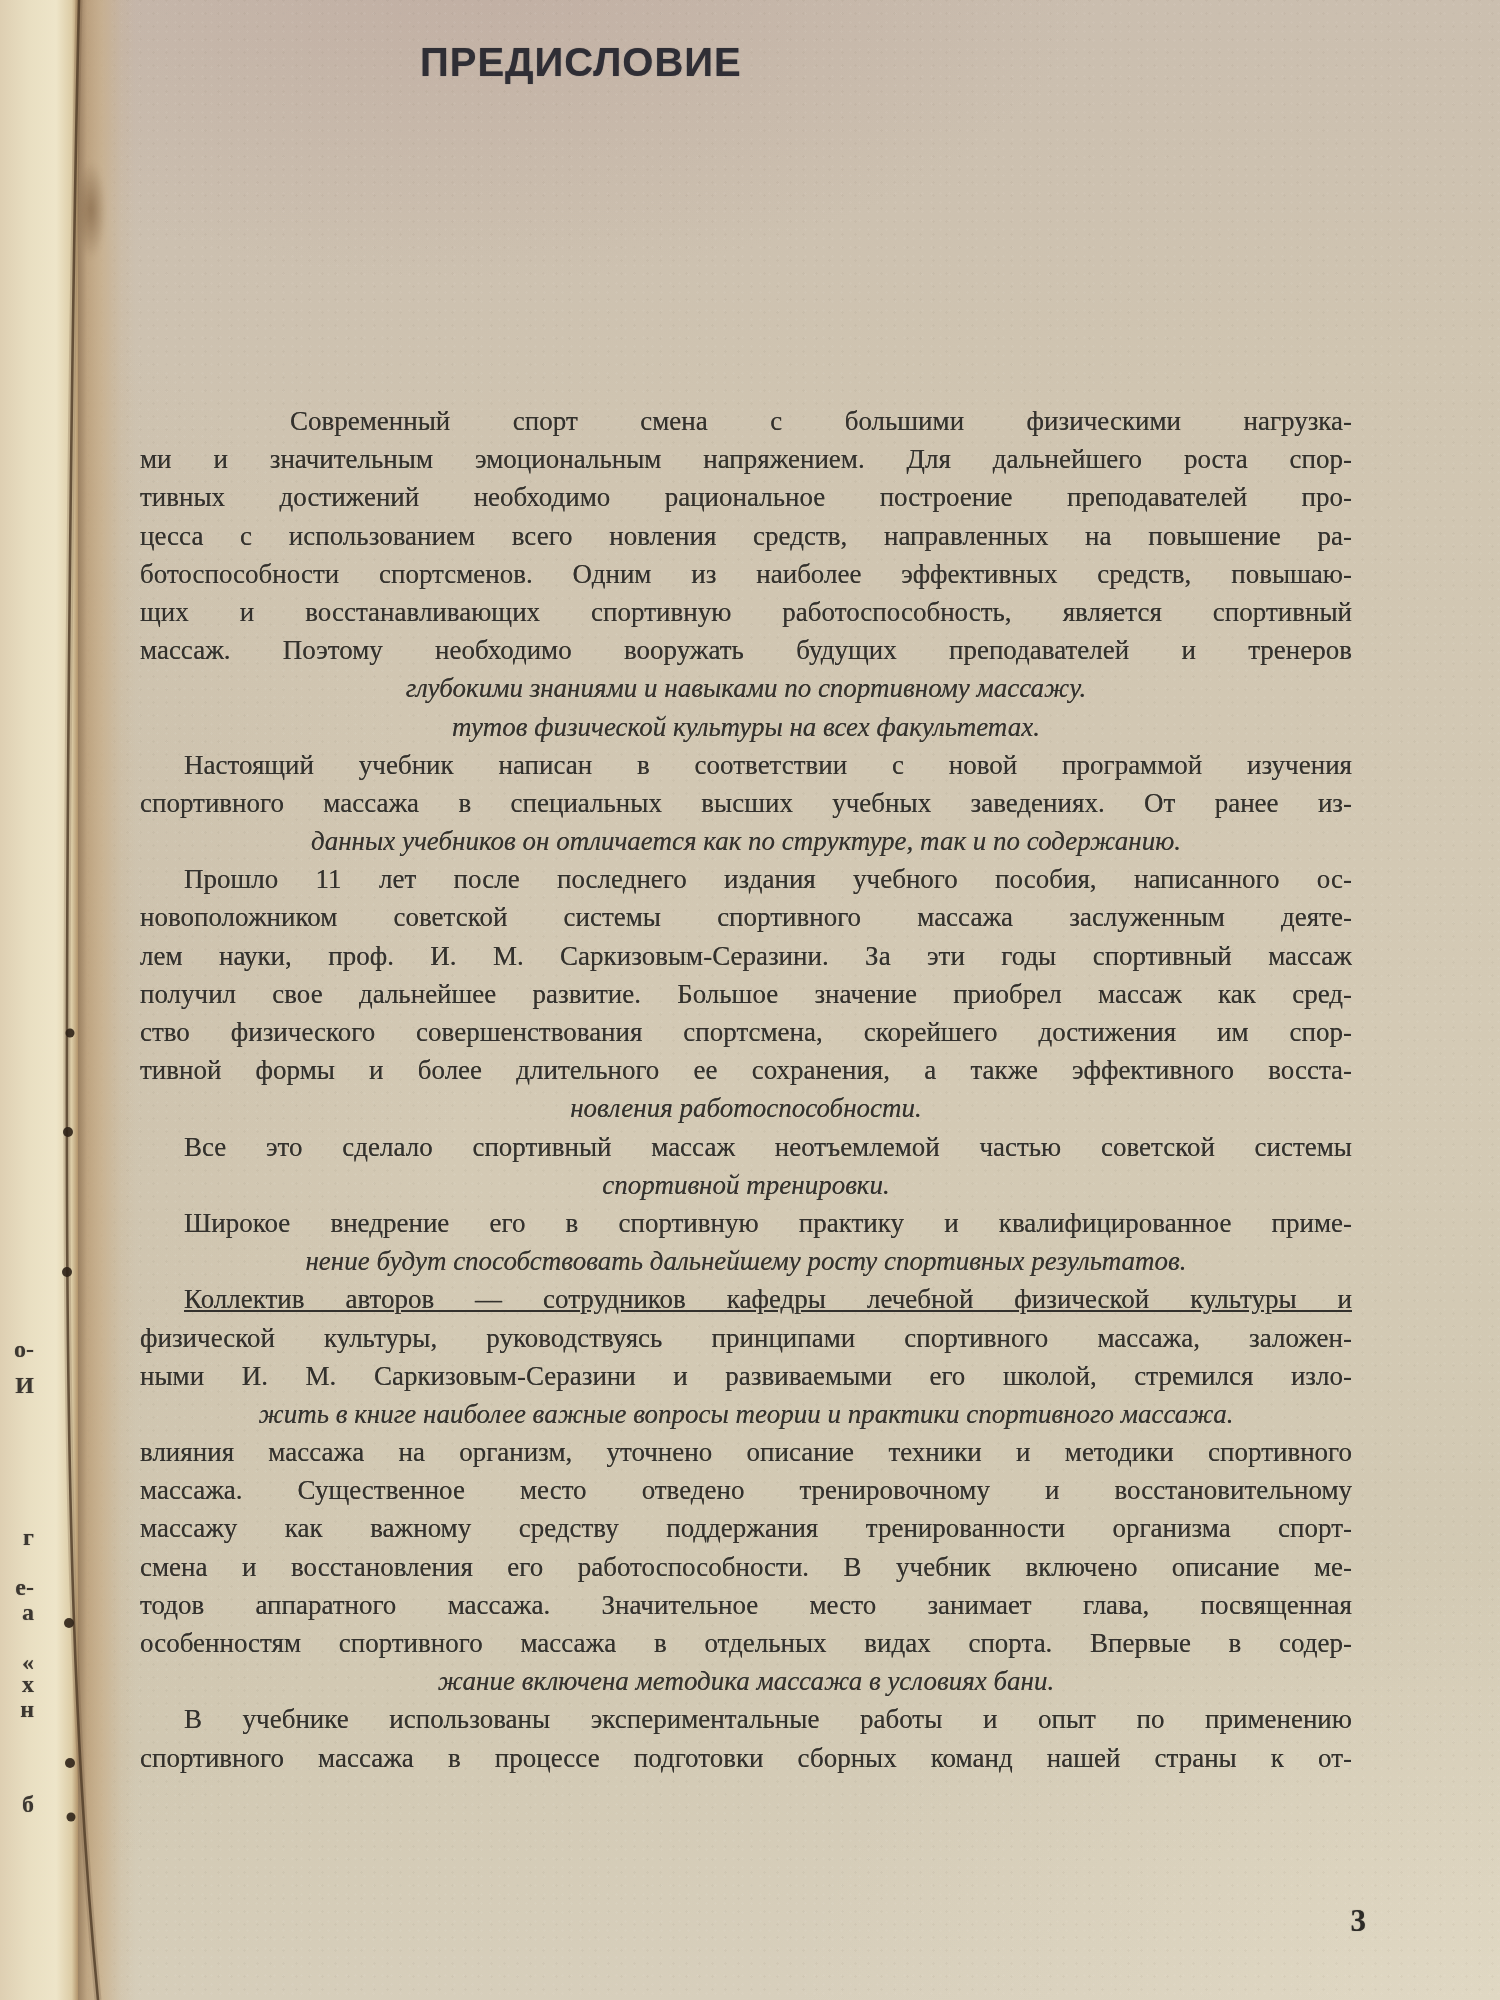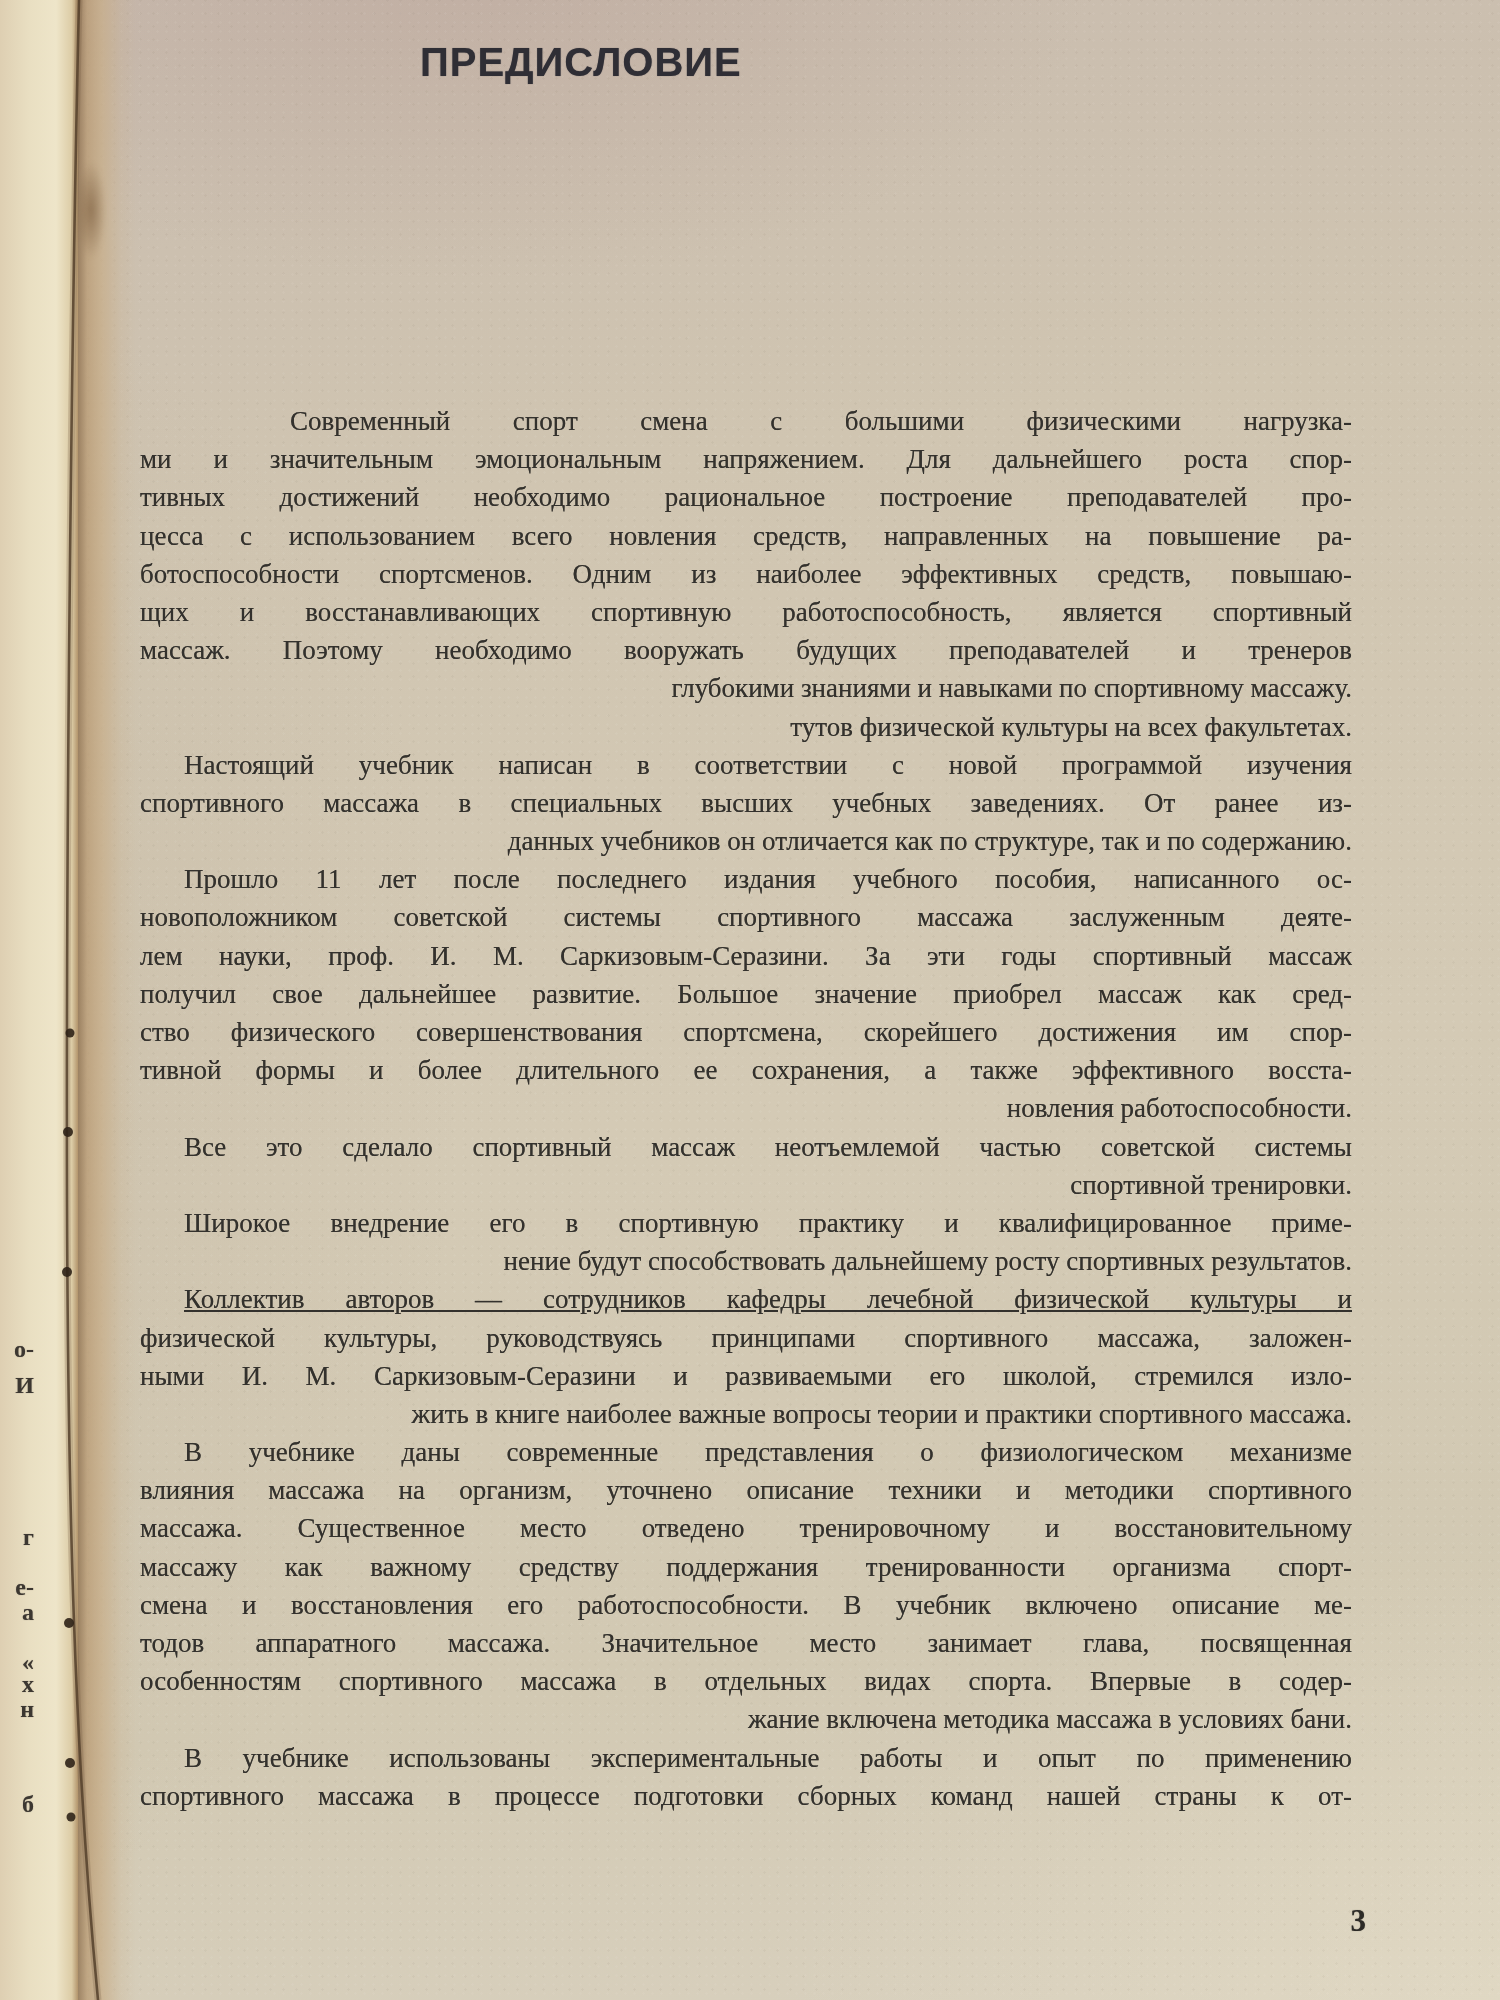--- a/index.html
+++ b/index.html
@@ -44,21 +44,21 @@
     font:700 40px "Liberation Sans", sans-serif;letter-spacing:1px;
     color:#2f2e35;text-shadow:0 0 1px rgba(47,46,53,.55);
   }
   .text-block{
     position:absolute;left:140px;top:402px;width:1212px;
     color:#33312d;font-size:27px;
     text-shadow:0 0 0.6px rgba(40,38,34,.65);
   }
   .line{height:38.2px;line-height:38.2px;}
   .line.j{text-align:justify;text-align-last:justify;}
-  .line.e{text-align:right;}
+  .line.e{text-align:center;font-style:italic;}
   .page-number{
     position:absolute;left:1290px;top:1903px;width:76px;text-align:right;
     font:700 31px "Liberation Serif", serif;color:#2d2b27;
     text-shadow:0 0 1px rgba(45,43,39,.5);
   }
 </style>
 </head>
 <body>
 
 <div class="photo">
@@ -115,21 +115,20 @@
       <div class="line j">тивной формы и более длительного ее сохранения, а также эффективного восста-</div>
       <div class="line e">новления работоспособности.</div>
       <div class="line j" style="text-indent: 44px;">Все это сделало спортивный массаж неотъемлемой частью советской системы</div>
       <div class="line e">спортивной тренировки.</div>
       <div class="line j" style="text-indent: 44px;">Широкое внедрение его в спортивную практику и квалифицированное приме-</div>
       <div class="line e">нение будут способствовать дальнейшему росту спортивных результатов.</div>
       <div class="line j" style="text-indent: 44px; text-decoration: underline;">Коллектив авторов — сотрудников кафедры лечебной физической культуры и</div>
       <div class="line j">физической культуры, руководствуясь принципами спортивного массажа, заложен-</div>
       <div class="line j">ными И. М. Саркизовым-Серазини и развиваемыми его школой, стремился изло-</div>
       <div class="line e">жить в книге наиболее важные вопросы теории и практики спортивного массажа.</div>
-      <div class="line j" style="text-indent: 44px;">В учебнике даны современные представления о физиологическом механизме</div>
       <div class="line j">влияния массажа на организм, уточнено описание техники и методики спортивного</div>
       <div class="line j">массажа. Существенное место отведено тренировочному и восстановительному</div>
       <div class="line j">массажу как важному средству поддержания тренированности организма спорт-</div>
       <div class="line j">смена и восстановления его работоспособности. В учебник включено описание ме-</div>
       <div class="line j">тодов аппаратного массажа. Значительное место занимает глава, посвященная</div>
       <div class="line j">особенностям спортивного массажа в отдельных видах спорта. Впервые в содер-</div>
       <div class="line e">жание включена методика массажа в условиях бани.</div>
       <div class="line j" style="text-indent: 44px;">В учебнике использованы экспериментальные работы и опыт по применению</div>
       <div class="line j">спортивного массажа в процессе подготовки сборных команд нашей страны к от-</div>
     </div>

